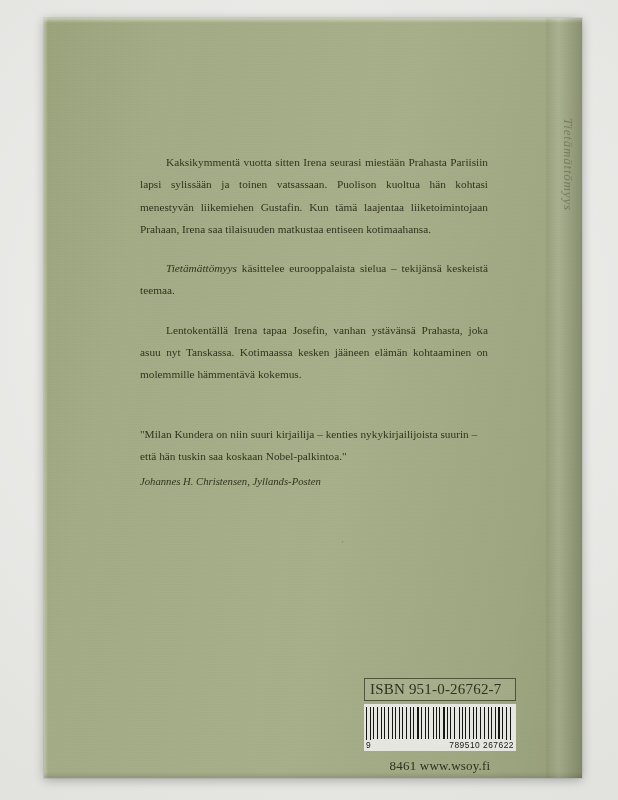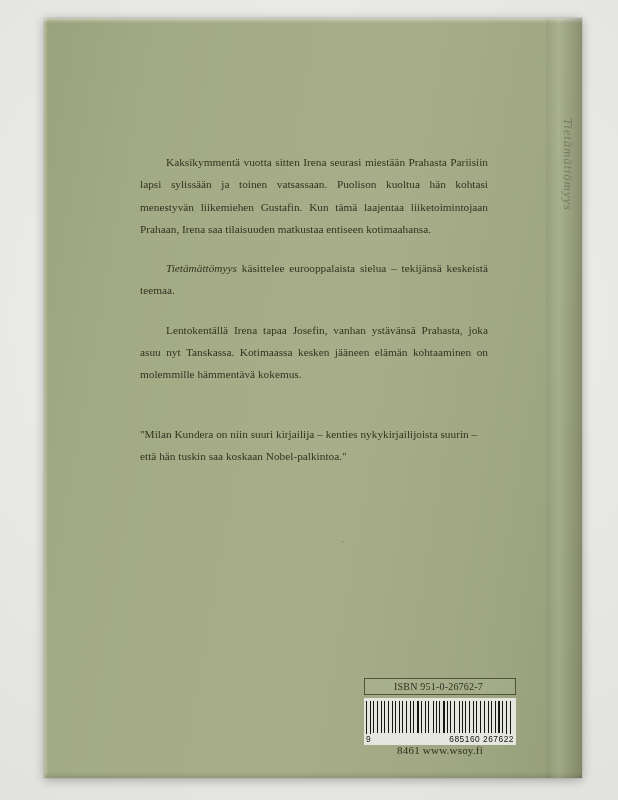--- a/index.html
+++ b/index.html
@@ -122,25 +122,25 @@
   
   #barcode-block {
     position: absolute;
     left: 320px;
     top: 660px;
     width: 152px;
   }
   #isbn-box {
     border: 1px solid #4d5238;
     padding: 2px 8px 2px 5px;
-    font-size: 10px;
+    font-size: 15px;
     letter-spacing: 0.2px;
     color: #2d301e;
     background: rgba(255,255,255,0.06);
-    text-align: center;
+    text-align: left;
   }
   #barcode {
     margin-top: 3px;
     height: 46px;
     background: #e7e7e1;
     display: flex;
     align-items: stretch;
     padding: 3px 2px 0 2px;
     position: relative;
   }
@@ -155,22 +155,23 @@
     display: flex;
     justify-content: space-between;
     font-family: "Liberation Sans", sans-serif;
     font-size: 8.4px;
     color: #16160f;
     padding: 0 2px;
     background: #e7e7e1;
     letter-spacing: 0.5px;
   }
   #pubinfo {
+    margin-top: 8px;
     font-family: "Liberation Serif", serif;
-    font-size: 11px;
+    font-size: 13px;
     color: #2d301e;
     text-align: center;
     letter-spacing: 0.2px;
   }
   
   #grain {
     position: absolute;
     inset: 0;
     pointer-events: none;
     background-image:
@@ -194,20 +195,21 @@
     </div>
 
     <div id="blurb">
       <p class="indent">Kaksikymmentä vuotta sitten Irena seurasi miestään Prahasta Pariisiin lapsi sylissään ja toinen vatsassaan. Puolison kuoltua hän kohtasi menestyvän liikemiehen Gustafin. Kun tämä laajentaa liiketoimintojaan Prahaan, Irena saa tilaisuuden matkustaa entiseen kotimaahansa.</p>
       <p class="indent gap"><span class="ital">Tietämättömyys</span><span> käsittelee eurooppalaista sielua – tekijänsä keskeistä teemaa.</span></p>
       <p class="indent gap">Lentokentällä Irena tapaa Josefin, vanhan ystävänsä Prahasta, joka asuu nyt Tanskassa. Kotimaassa kesken jääneen elämän kohtaaminen on molemmille hämmentävä kokemus.</p>
     </div>
 
     <div id="quote">
       <p class="qtext">"Milan Kundera on niin suuri kirjailija – kenties nykykirjailijoista suurin – että hän tuskin saa koskaan Nobel-palkintoa."</p>
+      <div id="attrib">Johannes H. Christensen, Jyllands-Posten</div>
     </div>
 
     <div id="mark">'</div>
 
     <div id="barcode-block">
       <div id="isbn-box">ISBN 951-0-26762-7</div>
       <div id="barcode">
         <div class="bar" style="width: 1px; margin-bottom: 0px;"></div>
           <div class="bar" style="width: 2px; background: transparent; margin-bottom: 11px;"></div>
           <div class="bar" style="width: 1px; margin-bottom: 0px;"></div>
@@ -283,21 +285,21 @@
           <div class="bar" style="width: 3px; margin-bottom: 11px;"></div>
           <div class="bar" style="width: 1px; background: transparent; margin-bottom: 11px;"></div>
           <div class="bar" style="width: 1px; margin-bottom: 11px;"></div>
           <div class="bar" style="width: 2px; background: transparent; margin-bottom: 11px;"></div>
           <div class="bar" style="width: 2px; margin-bottom: 0px;"></div>
           <div class="bar" style="width: 1px; background: transparent; margin-bottom: 11px;"></div>
           <div class="bar" style="width: 1px; margin-bottom: 0px;"></div>
           <div class="bar" style="width: 3px; background: transparent; margin-bottom: 11px;"></div>
           <div id="barcode-digits">
           <span>9</span>
-          <span>685160 267622</span>
+          <span>789510 267622</span>
         </div>
       </div>
       <div id="pubinfo">8461  www.wsoy.fi</div>
     </div>
 
     <div id="grain"></div>
   </div>
 </div>
 
 </body></html>

